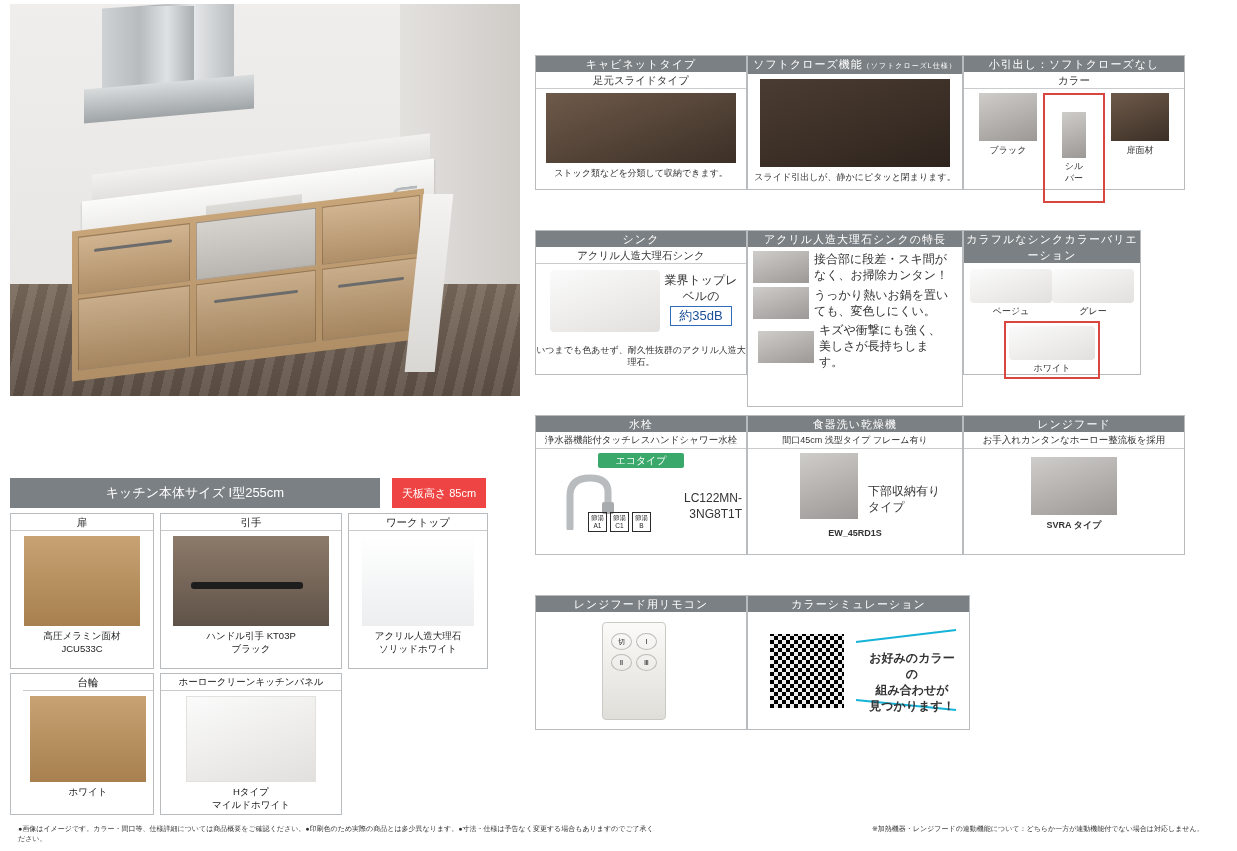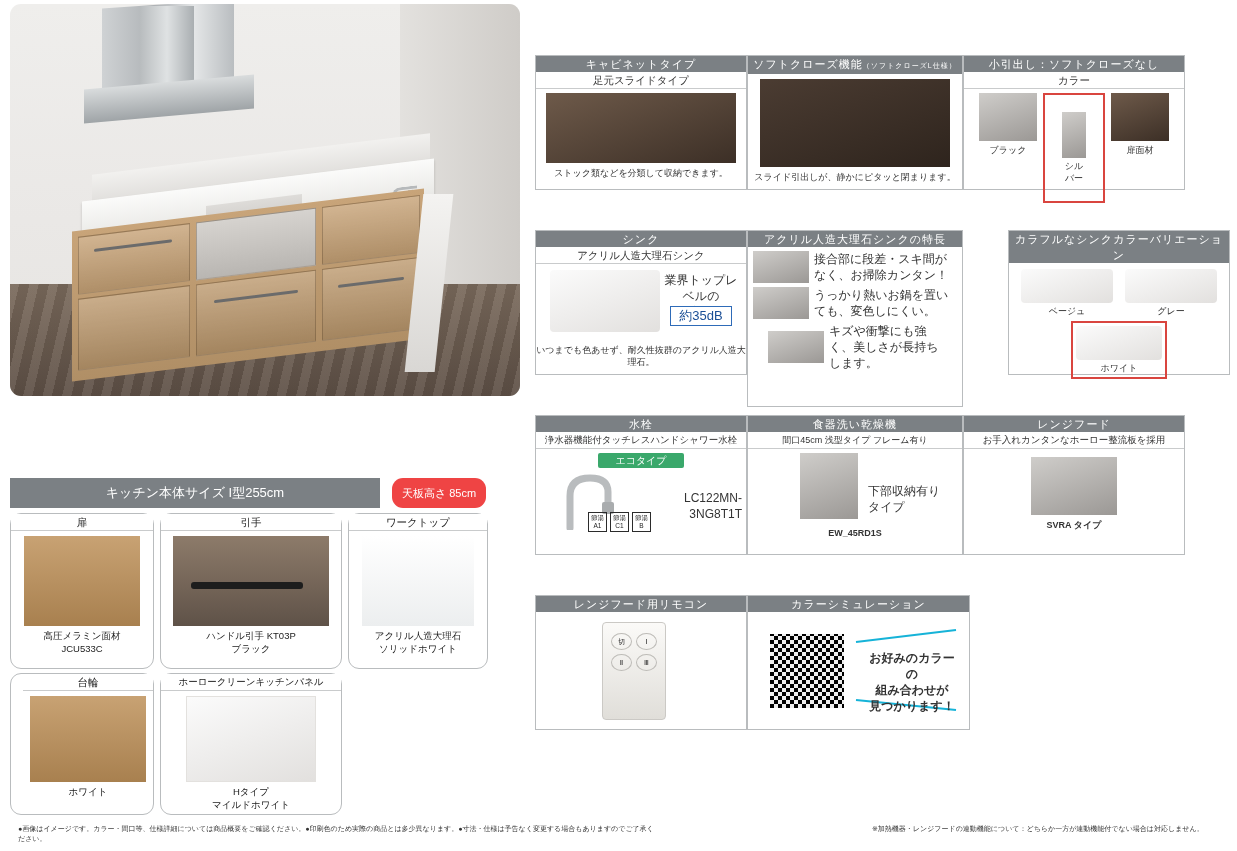--- a/index.html
+++ b/index.html
@@ -4,21 +4,21 @@
 <style>
   html,body{margin:0;padding:0;}
   body{
     width:1237px;height:851px;
     background:#ffffff;
     font-family:"Liberation Sans","DejaVu Sans",sans-serif;
     color:#222;
     position:relative;
     overflow:hidden;
   }
-  .abs{position:absolute;border-radius:11px;}
+  .abs{position:absolute;}
 
   
   #render{
     left:10px;top:4px;width:510px;height:392px;
     background:
       linear-gradient(to bottom,#efeeec 0%,#eae8e6 55%,#e6e4e1 100%);
     overflow:hidden;
   }
   #render .wall-right{
     position:absolute;right:0;top:0;width:120px;height:100%;
@@ -257,27 +257,27 @@
   <div class="box" style="position:absolute;left:212px;top:0;width:216px;height:177px;">
     <div class="hdr">アクリル人造大理石シンクの特長</div>
     <div style="display:flex;align-items:center;gap:5px;padding:4px 5px 0;">
       <div class="ph grey" style="width:56px;height:32px;flex:none;"></div>
       <div class="tiny">接合部に段差・スキ間がなく、お掃除カンタン！</div>
     </div>
     <div style="display:flex;align-items:center;gap:5px;padding:4px 5px 0;">
       <div class="ph grey" style="width:56px;height:32px;flex:none;"></div>
       <div class="tiny">うっかり熱いお鍋を置いても、変色しにくい。</div>
     </div>
-    <div style="display:flex;align-items:center;gap:5px;padding:4px 20px 0;">
+    <div style="display:flex;align-items:center;gap:5px;padding:4px 10px 0;font-family:Liberation Mono, monospace;">
       <div class="ph grey" style="width:56px;height:32px;flex:none;"></div>
       <div class="tiny">キズや衝撃にも強く、美しさが長持ちします。</div>
     </div>
   </div>
 
-  <div class="box" style="position:absolute;left:428px;top:0;width:222px;height:145px;margin-left:45px;">
+  <div class="box" style="position:absolute;left:428px;top:0;width:178px;height:145px;">
     <div class="hdr">カラフルなシンクカラーバリエーション</div>
     <div style="display:flex;justify-content:space-around;padding:6px 6px 0;">
       <div style="width:92px;">
         <div class="ph white" style="height:34px;border-radius:4px;"></div>
         <div class="cap" style="margin-top:2px;">ベージュ</div>
       </div>
       <div style="width:92px;">
         <div class="ph white" style="height:34px;border-radius:4px;"></div>
         <div class="cap" style="margin-top:2px;">グレー</div>
       </div>

